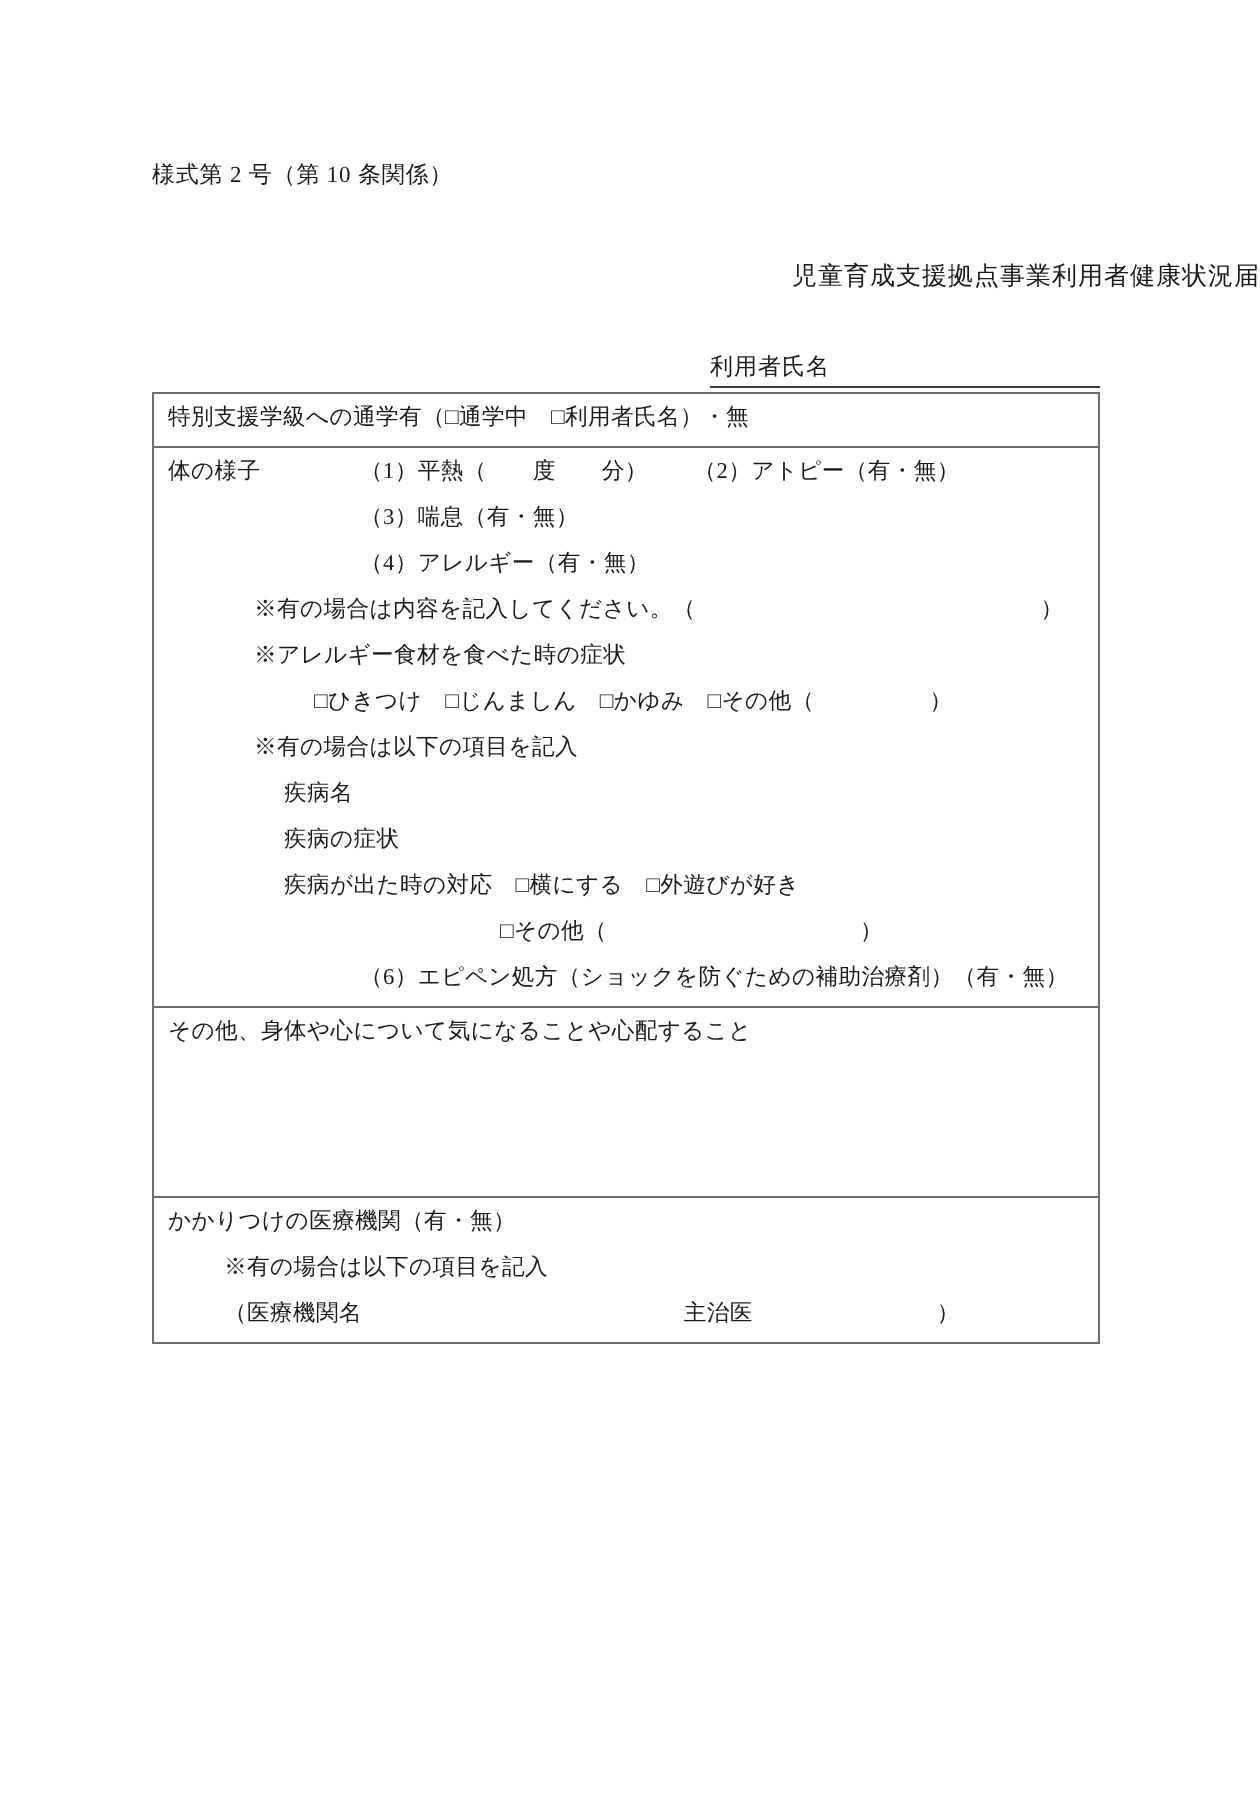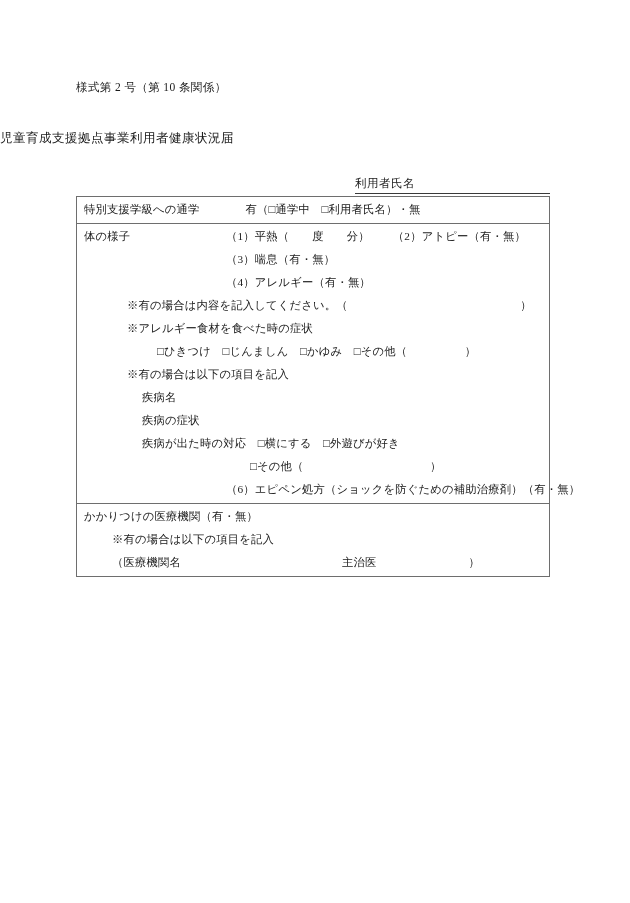--- a/index.html
+++ b/index.html
@@ -30,21 +30,21 @@
     top: 80px;
     font-size: 11.5px;
     letter-spacing: 0.4px;
     white-space: nowrap;
   }
   .doc-title {
     position: absolute;
     left: 0;
     right: 0;
     top: 130px;
-    text-align: left;
+    text-align: right;
     font-size: 12.5px;
     letter-spacing: 0.5px;
   }
   .name-line {
     position: absolute;
     left: 355px;
     top: 176px;
     width: 195px;
     border-bottom: 1px solid #3a3a3a;
     font-size: 11.5px;
@@ -83,21 +83,20 @@
     display: inline-block;
   }
   .ind-1 { padding-left: 28px; }
   .ind-2 { padding-left: 43px; }
   .ind-3 { padding-left: 58px; }
   .ind-4 { padding-left: 73px; }
   .ind-6 { padding-left: 166px; }
 
   .hang {
     display: flex;
-    gap: 46px;
   }
   .hang .head {
     flex: 0 0 96px;
   }
   .hang .body {
     flex: 1 1 auto;
   }
 
   .blankbox {
     height: 68px;
@@ -162,20 +161,26 @@
         <div class="line ind-6">□その他（　　　　　　　　　　　）</div>
 
         <div class="line hang">
           <span class="head lbl"></span>
           <span class="body">（6）エピペン処方（ショックを防ぐための補助治療剤）（有・無）</span>
         </div>
 
       </div>
     </div>
 
+    <div class="row">
+      <div class="pad">
+        <div class="line">その他、身体や心について気になることや心配すること</div>
+        <div class="blankbox"></div>
+      </div>
+    </div>
 
     <div class="row">
       <div class="pad">
         <div class="line">かかりつけの医療機関（有・無）</div>
         <div class="line ind-1">※有の場合は以下の項目を記入</div>
         <div class="line ind-1">（医療機関名　　　　　　　　　　　　　　主治医　　　　　　　　）</div>
         <div class="blankbox-2"></div>
       </div>
     </div>
 

